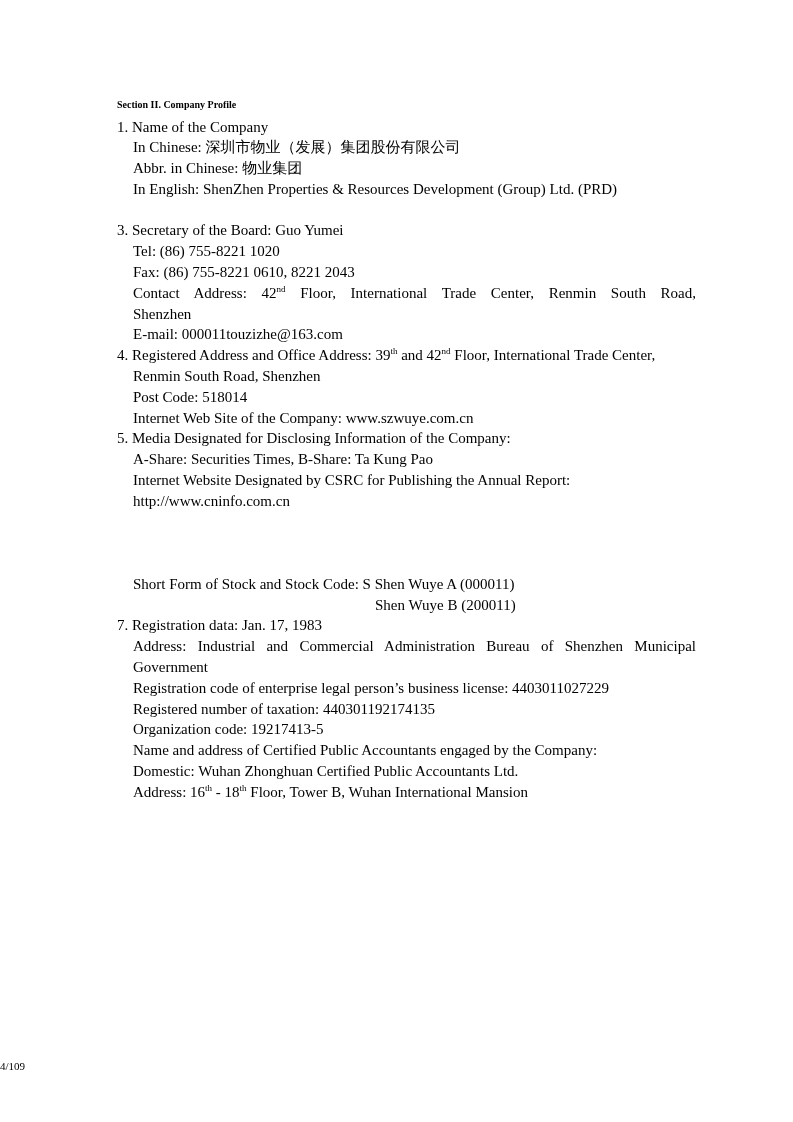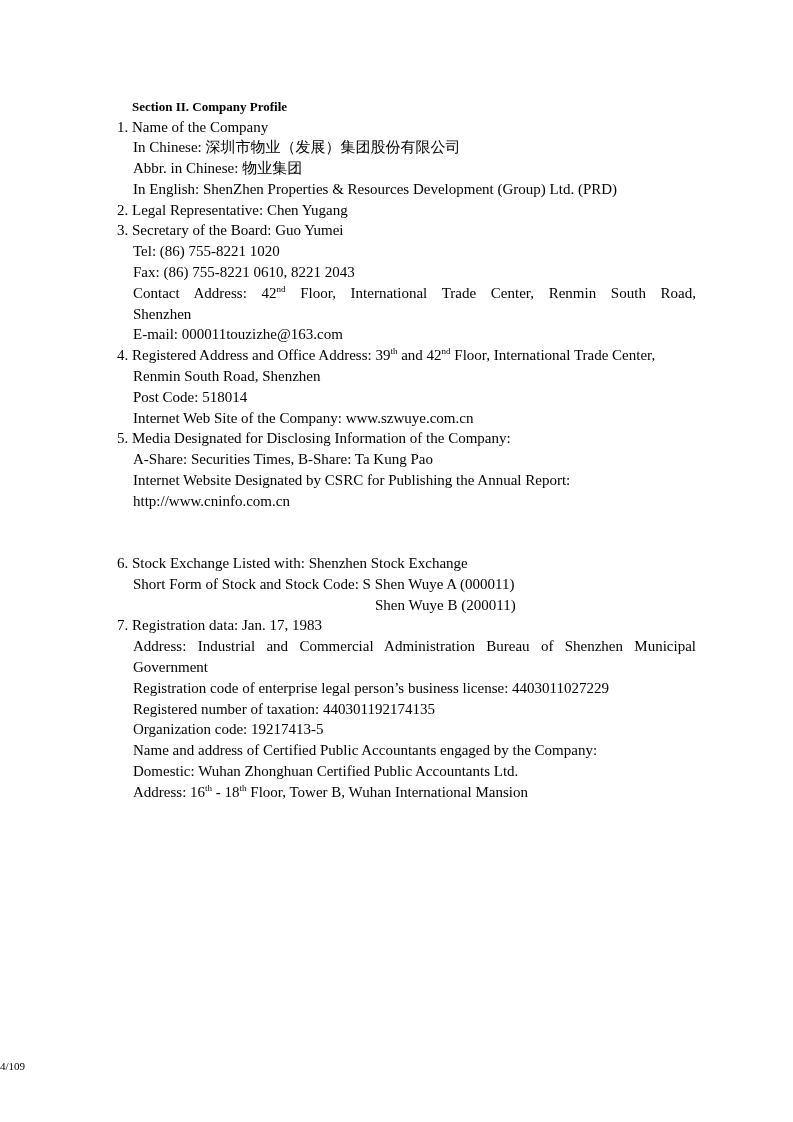--- a/index.html
+++ b/index.html
@@ -1,58 +1,56 @@
 <!DOCTYPE html>
 <html><head>
   <meta charset="utf-8">
   <style>
     html, body { margin: 0; padding: 0; background: #ffffff; }
     body { width: 793px; height: 1122px; position: relative; overflow: hidden;
            font-family: "Liberation Serif", "DejaVu Serif", serif; color: #000; }
     .page { position: absolute; left: 0; top: 0; width: 793px; height: 1122px; }
-    .title { position: absolute; left: 132px; top: 99px; font-size: 13px; font-weight: bold; }
+    .title { position: absolute; left: 117px; top: 99px; font-size: 10px; font-weight: bold; }
     .line { position: absolute; font-size: 15px; line-height: 18px; white-space: nowrap; text-align: right; }
     .l0 { left: 117px; }
     .l1 { left: 133px; }
     .just { width: 563px; text-align: justify; text-align-last: justify; white-space: normal; }
     sup { font-size: 9px; vertical-align: 6px; line-height: 0; }
     .footer { position: absolute; left: 0; width: 793px; top: 1060px; text-align: left; font-size: 11px; }
   </style>
 </head>
 <body>
 
 <div class="page">
 
   <div class="title">Section II. Company Profile</div>
 
   <div class="line l0" style="top:118px">1. Name of the Company</div>
   <div class="line l1" style="top:138px">In Chinese:  深圳市物业（发展）集团股份有限公司</div>
   <div class="line l1" style="top:159px">Abbr. in Chinese:  物业集团</div>
   <div class="line l1" style="top:180px">In English: ShenZhen Properties &amp; Resources Development (Group) Ltd. (PRD)</div>
 
-  <div class="line l0" style="top:201px">2. Legal Representative: Chen Yugang</div>
 
   <div class="line l0" style="top:221px">3. Secretary of the Board: Guo Yumei</div>
   <div class="line l1" style="top:242px">Tel: (86) 755-8221 1020</div>
   <div class="line l1" style="top:263px">Fax: (86) 755-8221 0610, 8221 2043</div>
   <div class="line l1 just" style="top:284px"><span>Contact Address: 42</span><sup>nd</sup><span> Floor, International Trade Center, Renmin South Road,</span></div>
   <div class="line l1" style="top:305px">Shenzhen</div>
   <div class="line l1" style="top:325px">E-mail: 000011touzizhe@163.com</div>
 
   <div class="line l0" style="top:346px"><span>4. Registered Address and Office Address: 39</span><sup>th</sup><span> and 42</span><sup>nd</sup><span> Floor, International Trade Center,</span></div>
   <div class="line l1" style="top:367px">Renmin South Road, Shenzhen</div>
   <div class="line l1" style="top:388px">Post Code: 518014</div>
   <div class="line l1" style="top:409px">Internet Web Site of the Company: www.szwuye.com.cn</div>
 
   <div class="line l0" style="top:429px">5. Media Designated for Disclosing Information of the Company:</div>
   <div class="line l1" style="top:450px">A-Share: Securities Times, B-Share: Ta Kung Pao</div>
   <div class="line l1" style="top:471px">Internet Website Designated by CSRC for Publishing the Annual Report:</div>
   <div class="line l1" style="top:492px">http://www.cninfo.com.cn</div>
 
-  <div class="line l0" style="top:554px">6. Stock Exchange Listed with: Shenzhen Stock Exchange</div>
   <div class="line l1" style="top:575px">Short Form of Stock and Stock Code: S Shen Wuye A (000011)</div>
   <div class="line" style="top:596px; left:375px">Shen Wuye B (200011)</div>
 
   <div class="line l0" style="top:616px">7. Registration data: Jan. 17, 1983</div>
   <div class="line l1 just" style="top:637px">Address: Industrial and Commercial Administration Bureau of Shenzhen Municipal</div>
   <div class="line l1" style="top:658px">Government</div>
   <div class="line l1" style="top:679px">Registration code of enterprise legal person’s business license: 4403011027229</div>
   <div class="line l1" style="top:700px">Registered number of taxation: 440301192174135</div>
   <div class="line l1" style="top:720px">Organization code: 19217413-5</div>
   <div class="line l1" style="top:741px">Name and address of Certified Public Accountants engaged by the Company:</div>

